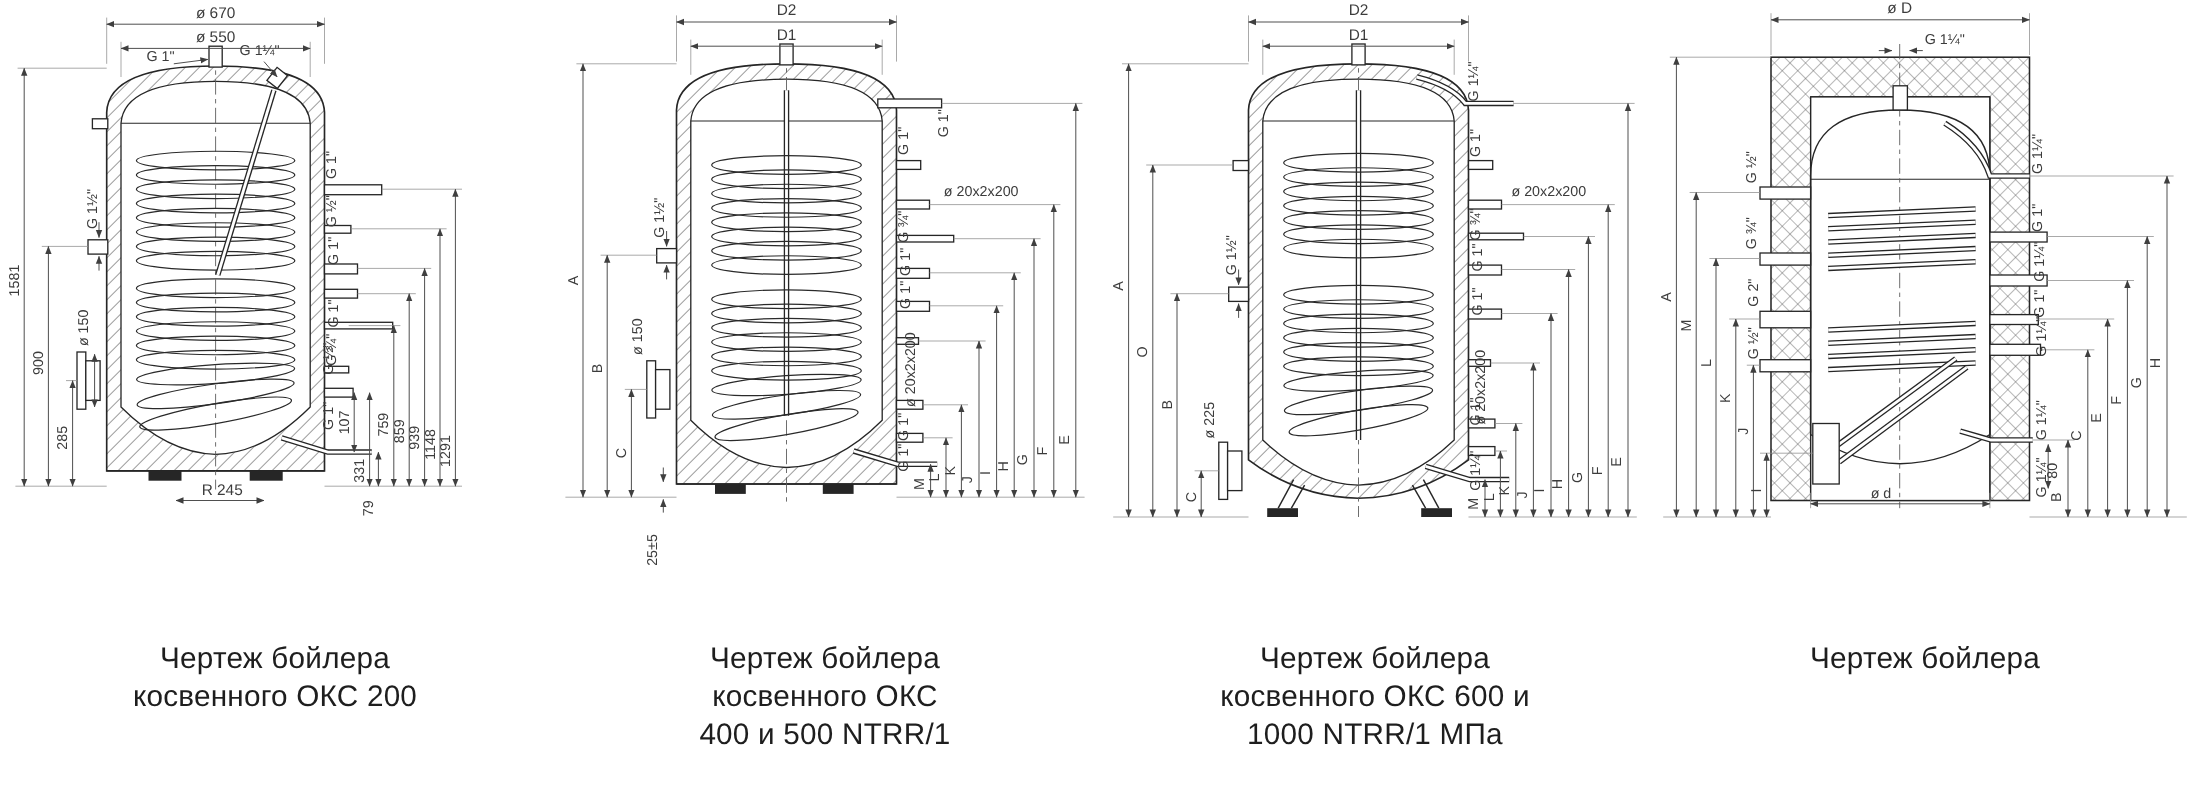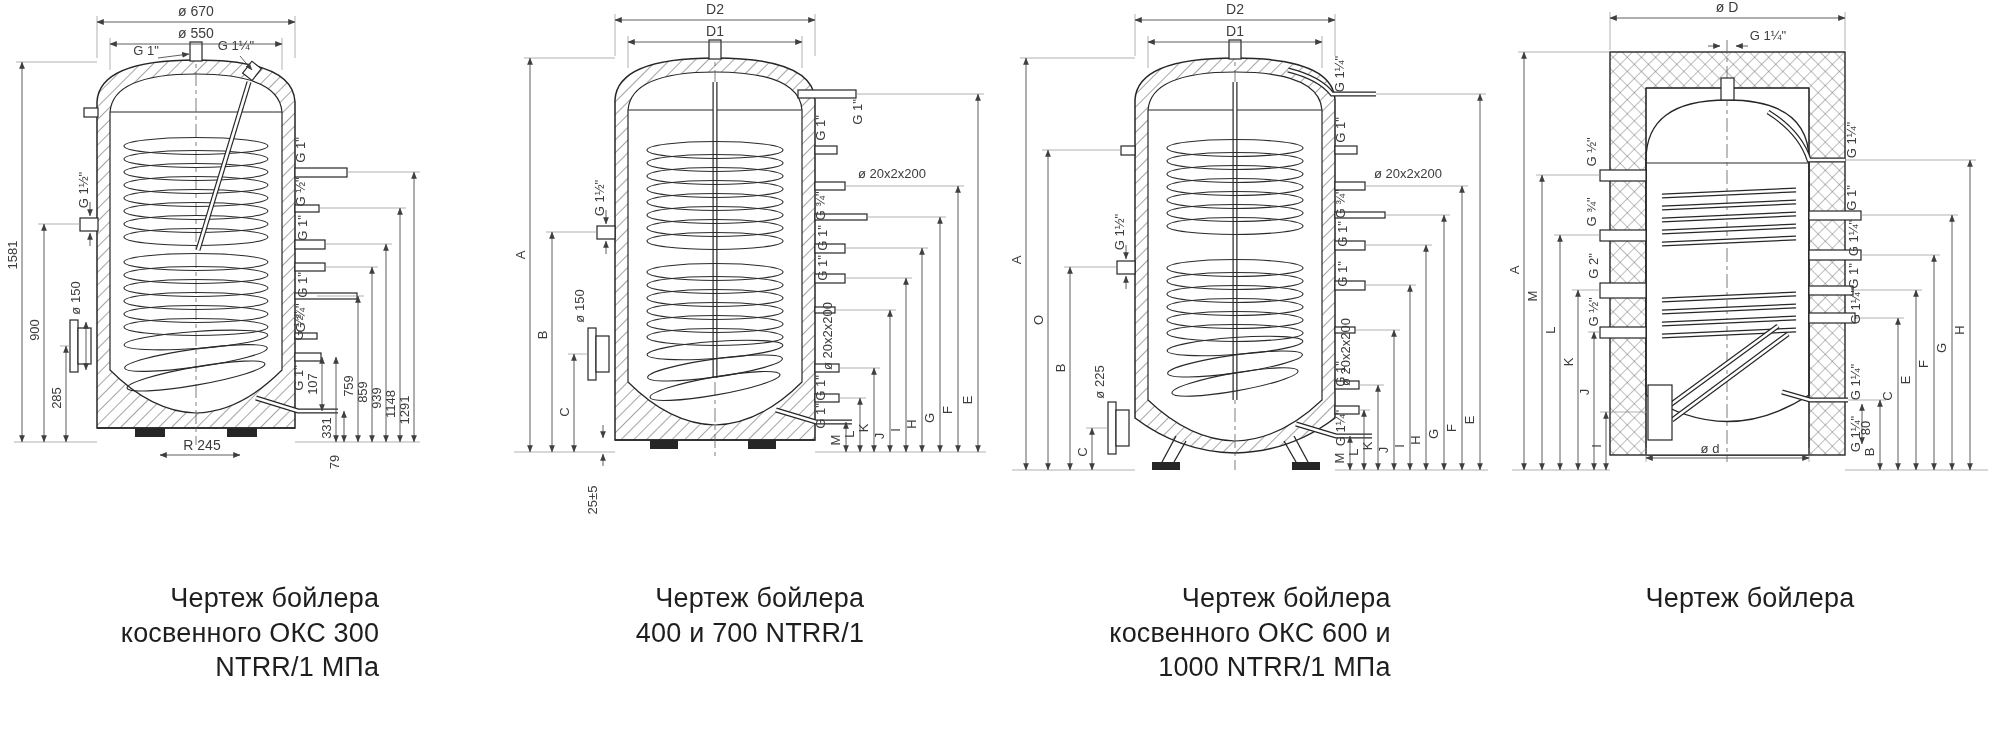--- a/index.html
+++ b/index.html
@@ -1,21 +1,21 @@
 <!DOCTYPE html>
 <html><head>
 <meta charset="utf-8">
 <style>
   * { margin:0; padding:0; box-sizing:border-box; }
   html,body { background:#ffffff; }
   body { width:2000px; height:735px; font-family:"Liberation Sans",sans-serif; overflow:hidden; }
   .figures { display:flex; width:2000px; }
   .figure { width:500px; display:flex; flex-direction:column; align-items:center; }
   svg.drawing { display:block; }
-  .caption { margin-top:6px; text-align:right; font-size:27px; line-height:1.28; color:#1e1e1e; font-weight:300; letter-spacing:.2px; }
+  .caption { margin-top:6px; text-align:center; font-size:27px; line-height:1.28; color:#1e1e1e; font-weight:300; letter-spacing:.2px; }
   
   .wallo { fill:url(#hatch); stroke:#262626; stroke-width:1.5; }
   .inner { fill:#ffffff; stroke:#262626; stroke-width:1.2; }
   .ln  { stroke:#262626; stroke-width:1.3; fill:none; }
   .ln2 { stroke:#262626; stroke-width:1; fill:none; }
   .axis { stroke:#5a5a5a; stroke-width:.8; stroke-dasharray:14 4 4 4; fill:none; }
   .coil { stroke:#2a2a2a; stroke-width:1.1; fill:none; }
   .port { fill:#ffffff; stroke:#262626; stroke-width:1.2; }
   .pipeo { stroke:#262626; stroke-width:5; fill:none; }
   .pipei { stroke:#ffffff; stroke-width:2.6; fill:none; }
@@ -158,22 +158,21 @@
         <text class="lblm" x="395" y="404" transform="rotate(-90 395 404)">1148</text>
         <text class="lblm" x="409" y="410" transform="rotate(-90 409 410)">1291</text>
         <text class="lblm" x="317" y="384" transform="rotate(-90 317 384)">107</text>
         <text class="lblm" x="331" y="428" transform="rotate(-90 331 428)">331</text>
         <text class="lblm" x="339" y="462" transform="rotate(-90 339 462)">79</text>
         <text class="lblm big" x="202" y="450">R 245</text>
       </g>
     </svg>
     <div class="caption">
       <div>Чертеж бойлера</div>
-      <div>косвенного ОКС 300</div>
-      <div>NTRR/1 МПа</div>
+      <div>косвенного ОКС 200</div>
     </div>
   </div>
 
   <div class="figure">
     <svg class="drawing" width="500" height="575" viewBox="0 0 500 575">
       <g>
         <path class="wallo" d="M115,440 L115,100 Q117,58 215,58 Q313,58 315,100 L315,440 Z"></path>
         <path class="inner" d="M128,110 Q131,72 215,72 Q299,72 302,110 L302,382 Q260,424 215,425 Q170,424 128,382 Z"></path>
         <line class="ln2" x1="128" y1="110" x2="302" y2="110"></line>
         <line class="ln" x1="115" y1="440" x2="315" y2="440"></line>
@@ -282,21 +281,22 @@
         <text class="lblm" x="25" y="255" transform="rotate(-90 25 255)">A</text>
         <text class="lblm" x="47" y="335" transform="rotate(-90 47 335)">B</text>
         <text class="lblm" x="69" y="412" transform="rotate(-90 69 412)">C</text>
         <text class="lblm" x="104" y="198" transform="rotate(-90 104 198)">G 1½"</text>
         <text class="lblm" x="84" y="306" transform="rotate(-90 84 306)">ø 150</text>
         <text class="lblm" x="97" y="500" transform="rotate(-90 97 500)">25±5</text>
       </g>
     </svg>
     <div class="caption">
       <div>Чертеж бойлера</div>
-      <div>400 и 700 NTRR/1</div>
+      <div>косвенного ОКС</div>
+      <div>400 и 500 NTRR/1</div>
     </div>
   </div>
 
   <div class="figure">
     <svg class="drawing" width="500" height="575" viewBox="0 0 500 575">
       <g>
         <path class="wallo" d="M135,418 L135,100 Q137,58 235,58 Q333,58 335,100 L335,418 Q290,452 235,453 Q180,452 135,418 Z"></path>
         <path class="inner" d="M148,110 Q151,72 235,72 Q319,72 322,110 L322,400 Q280,440 235,441 Q190,440 148,400 Z"></path>
         <line class="ln2" x1="148" y1="110" x2="322" y2="110"></line>
         <path class="ln" d="M176,436 L162,462"></path>

